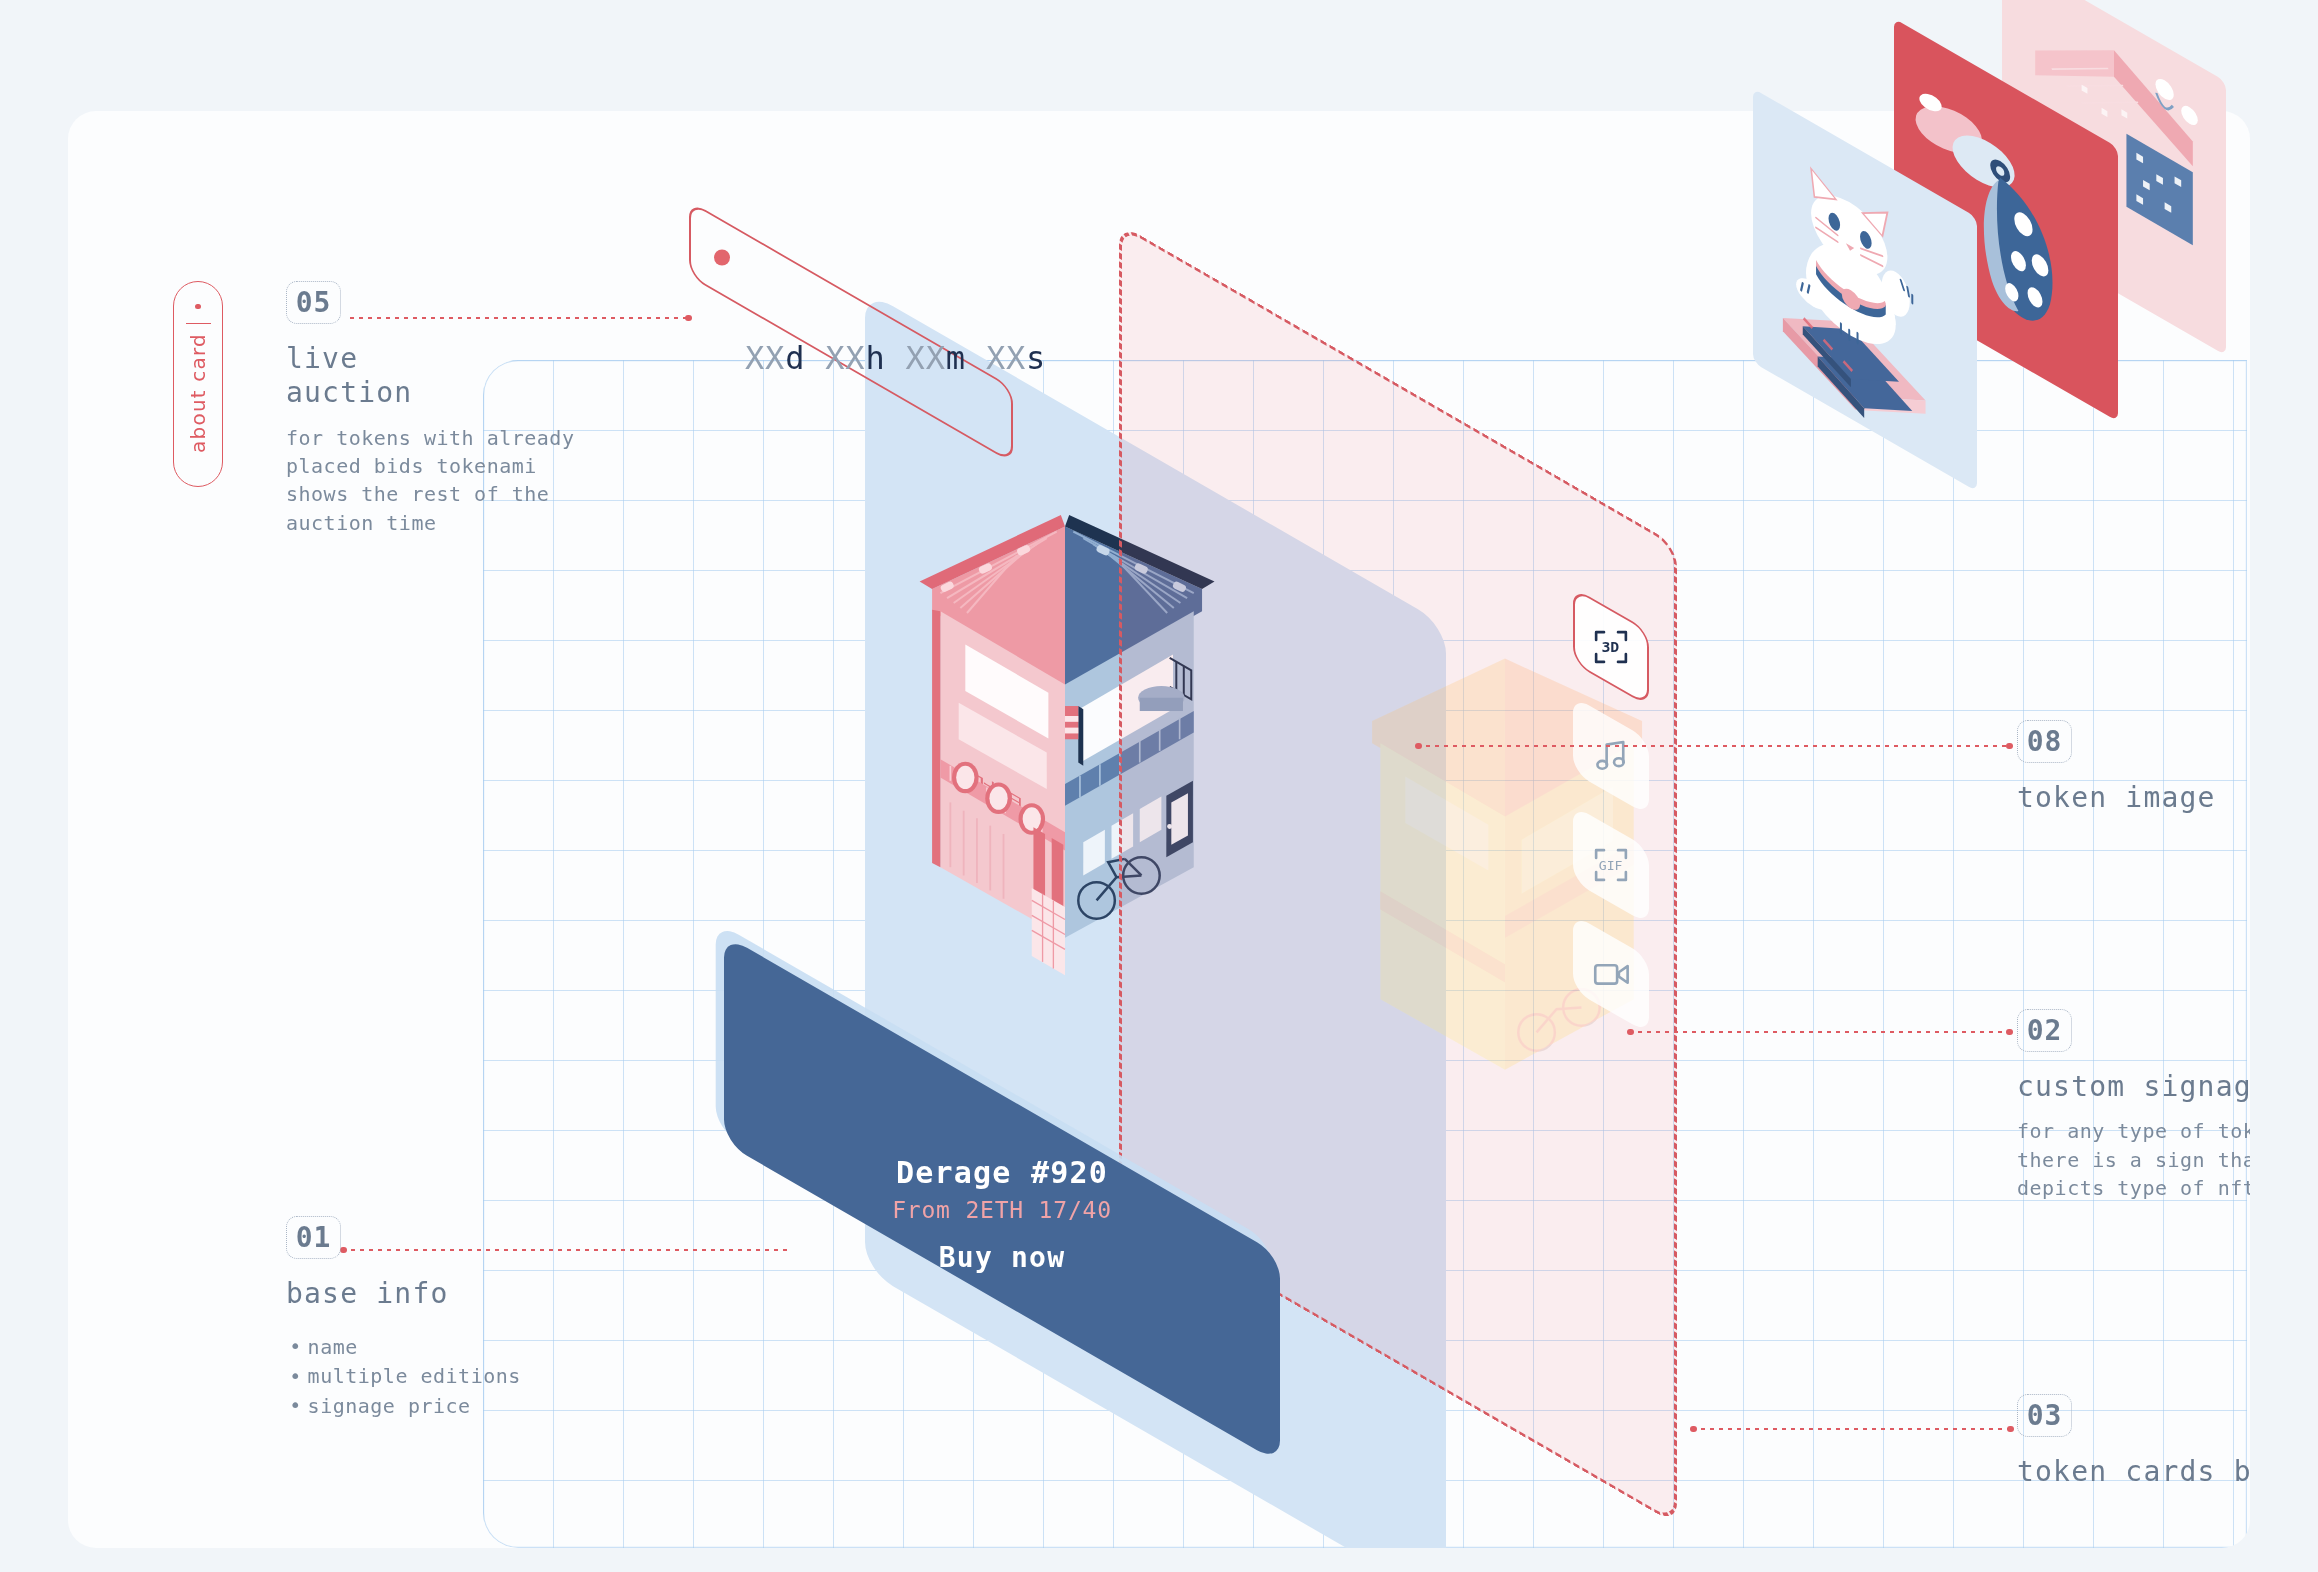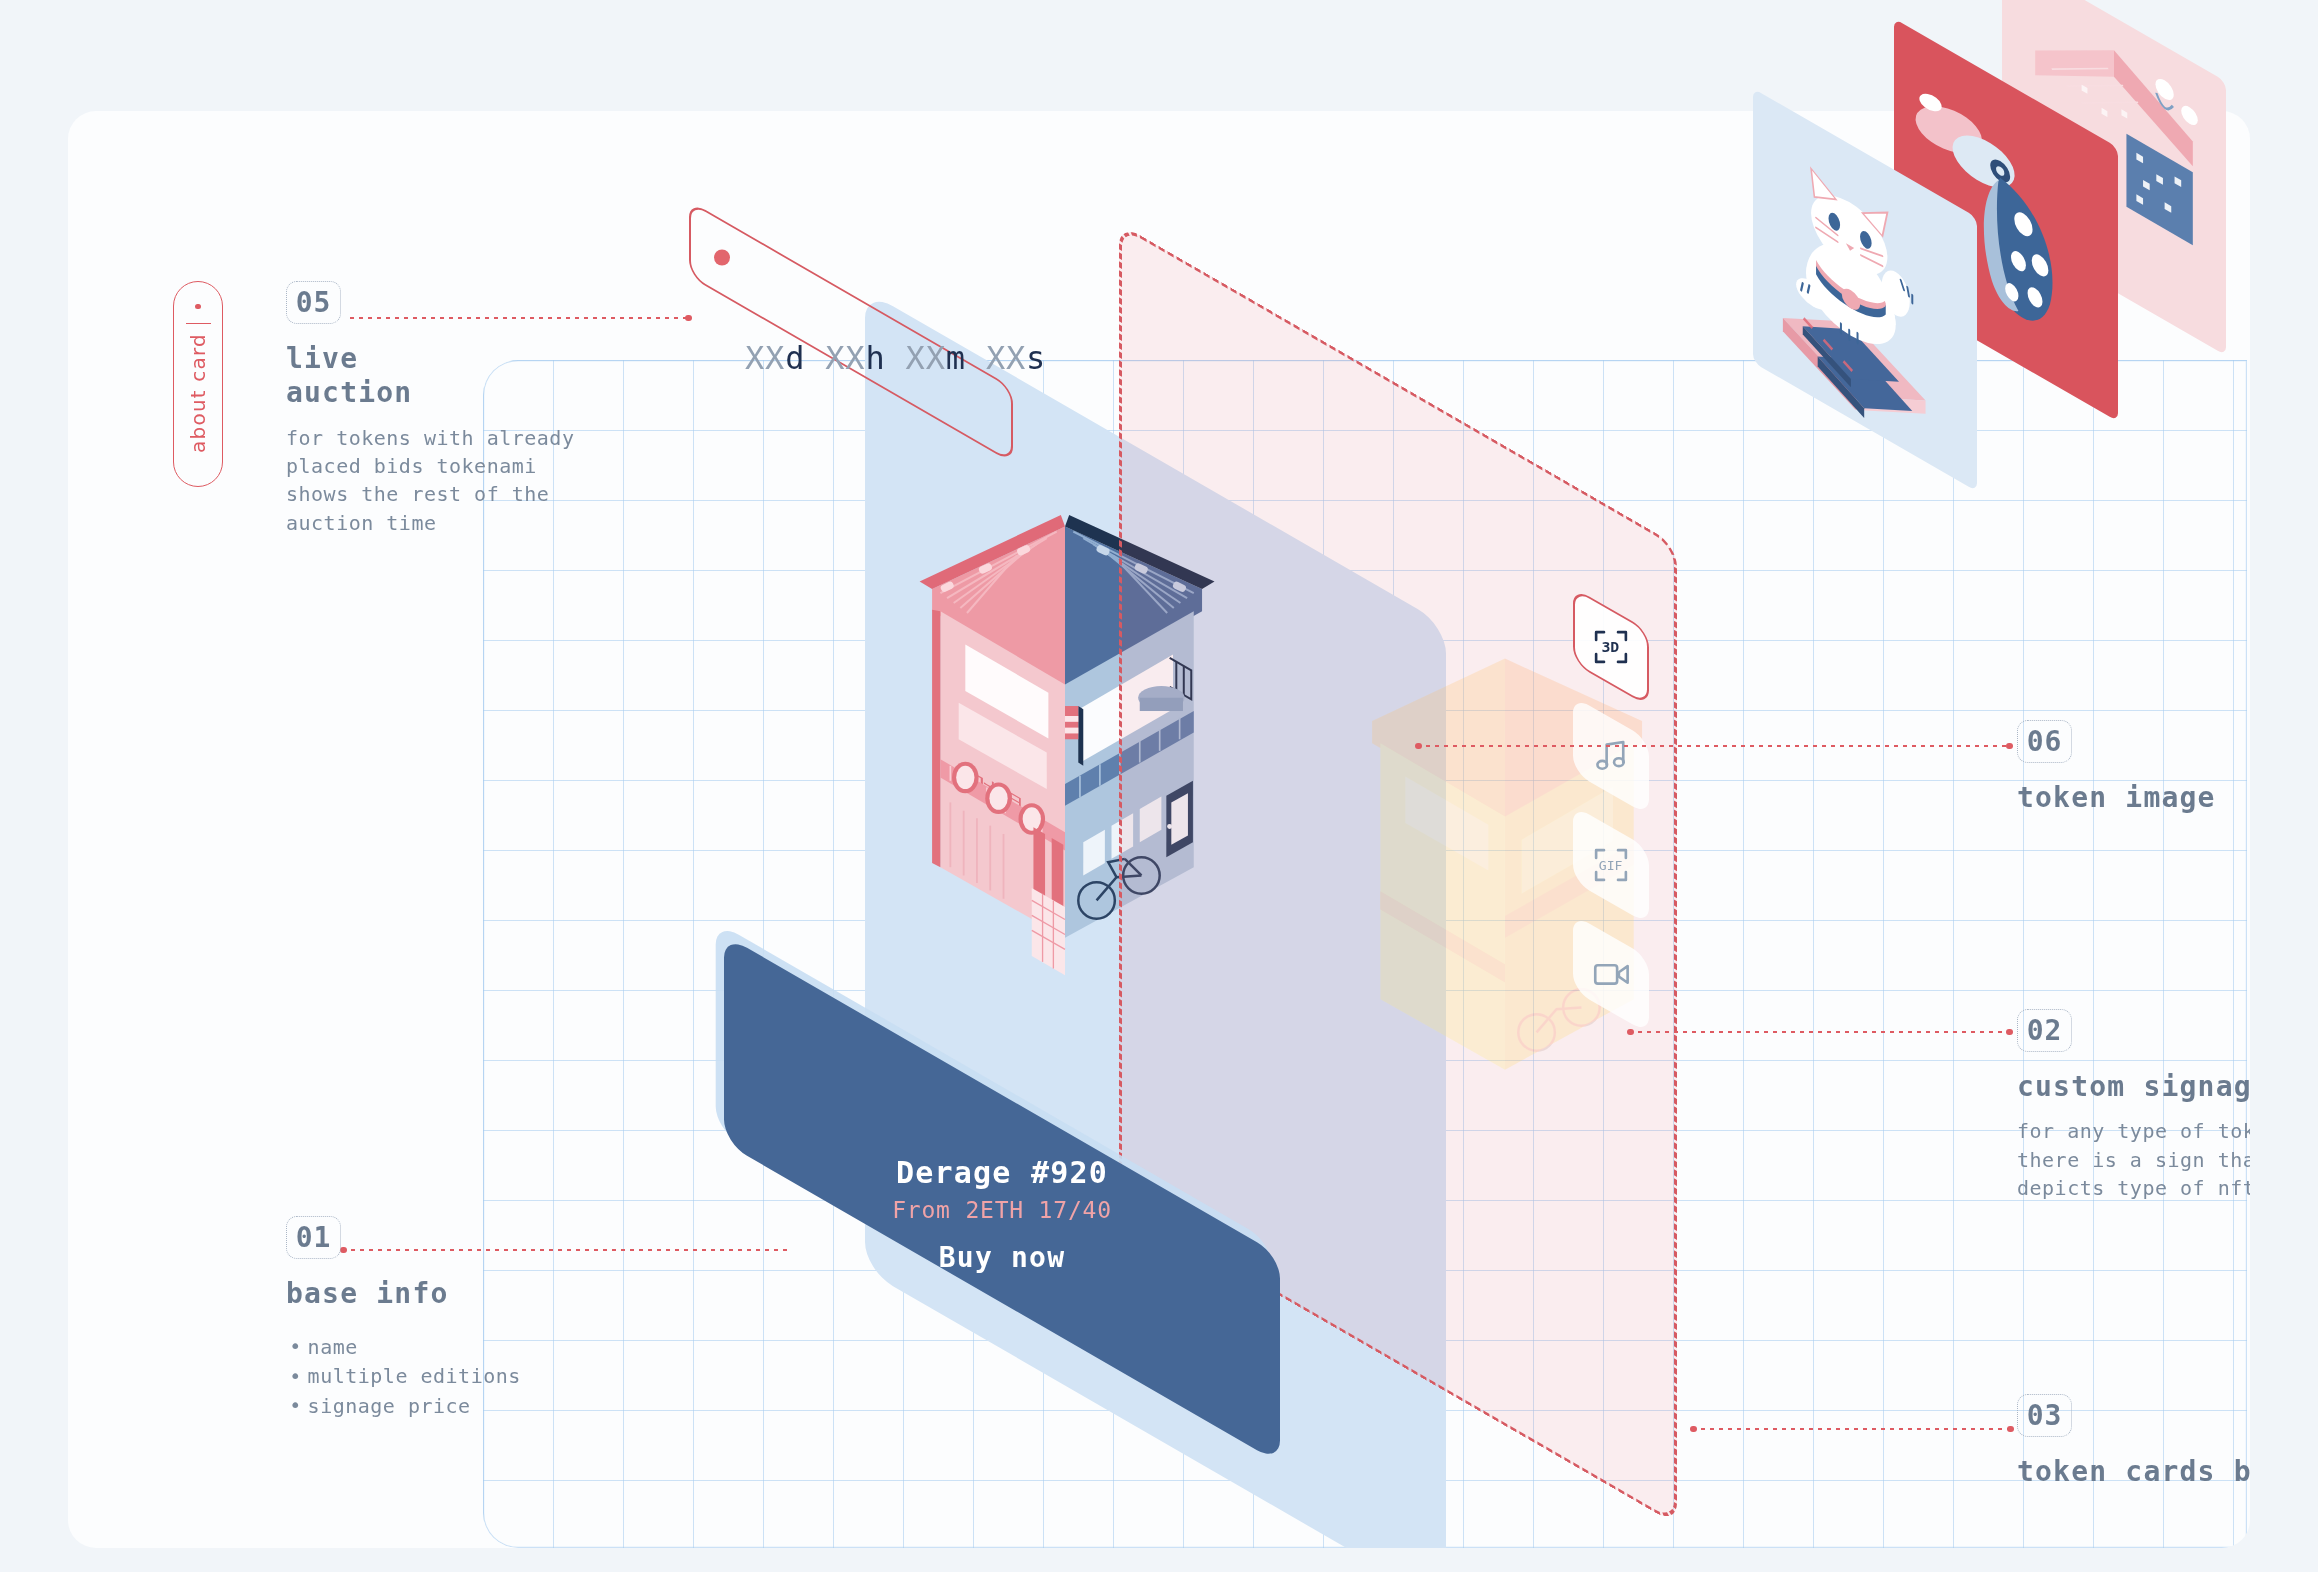--- a/index.html
+++ b/index.html
@@ -87,21 +87,21 @@
     font-size: 28px;
     font-weight: bold;
     letter-spacing: 0.8px;
   }
 
   
   .anno { position: absolute; }
   .anno h3 {
     color: #6b7b8f;
     font-size: 28px;
-    font-weight: bold;
+    font-weight: normal;
     line-height: 1.22;
     letter-spacing: 1.2px;
     margin-top: 18px;
     white-space: pre-line;
   }
   .anno p {
     color: #7b8a9c;
     font-size: 20px;
     line-height: 1.42;
     letter-spacing: 0.5px;
@@ -522,21 +522,21 @@
       <div class="chip">01</div>
       <h3>base info</h3>
       <ul>
         <li>name</li>
         <li>multiple editions</li>
         <li>signage price</li>
       </ul>
     </div>
 
     <div class="anno" id="anno-01">
-      <div class="chip">06</div>
+      <div class="chip">08</div>
       <h3>token image</h3>
     </div>
 
     <div class="anno" id="anno-02">
       <div class="chip">02</div>
       <h3>custom signage</h3>
       <p>for any type of token
 there is a sign that
 depicts type of nft</p>
     </div>

